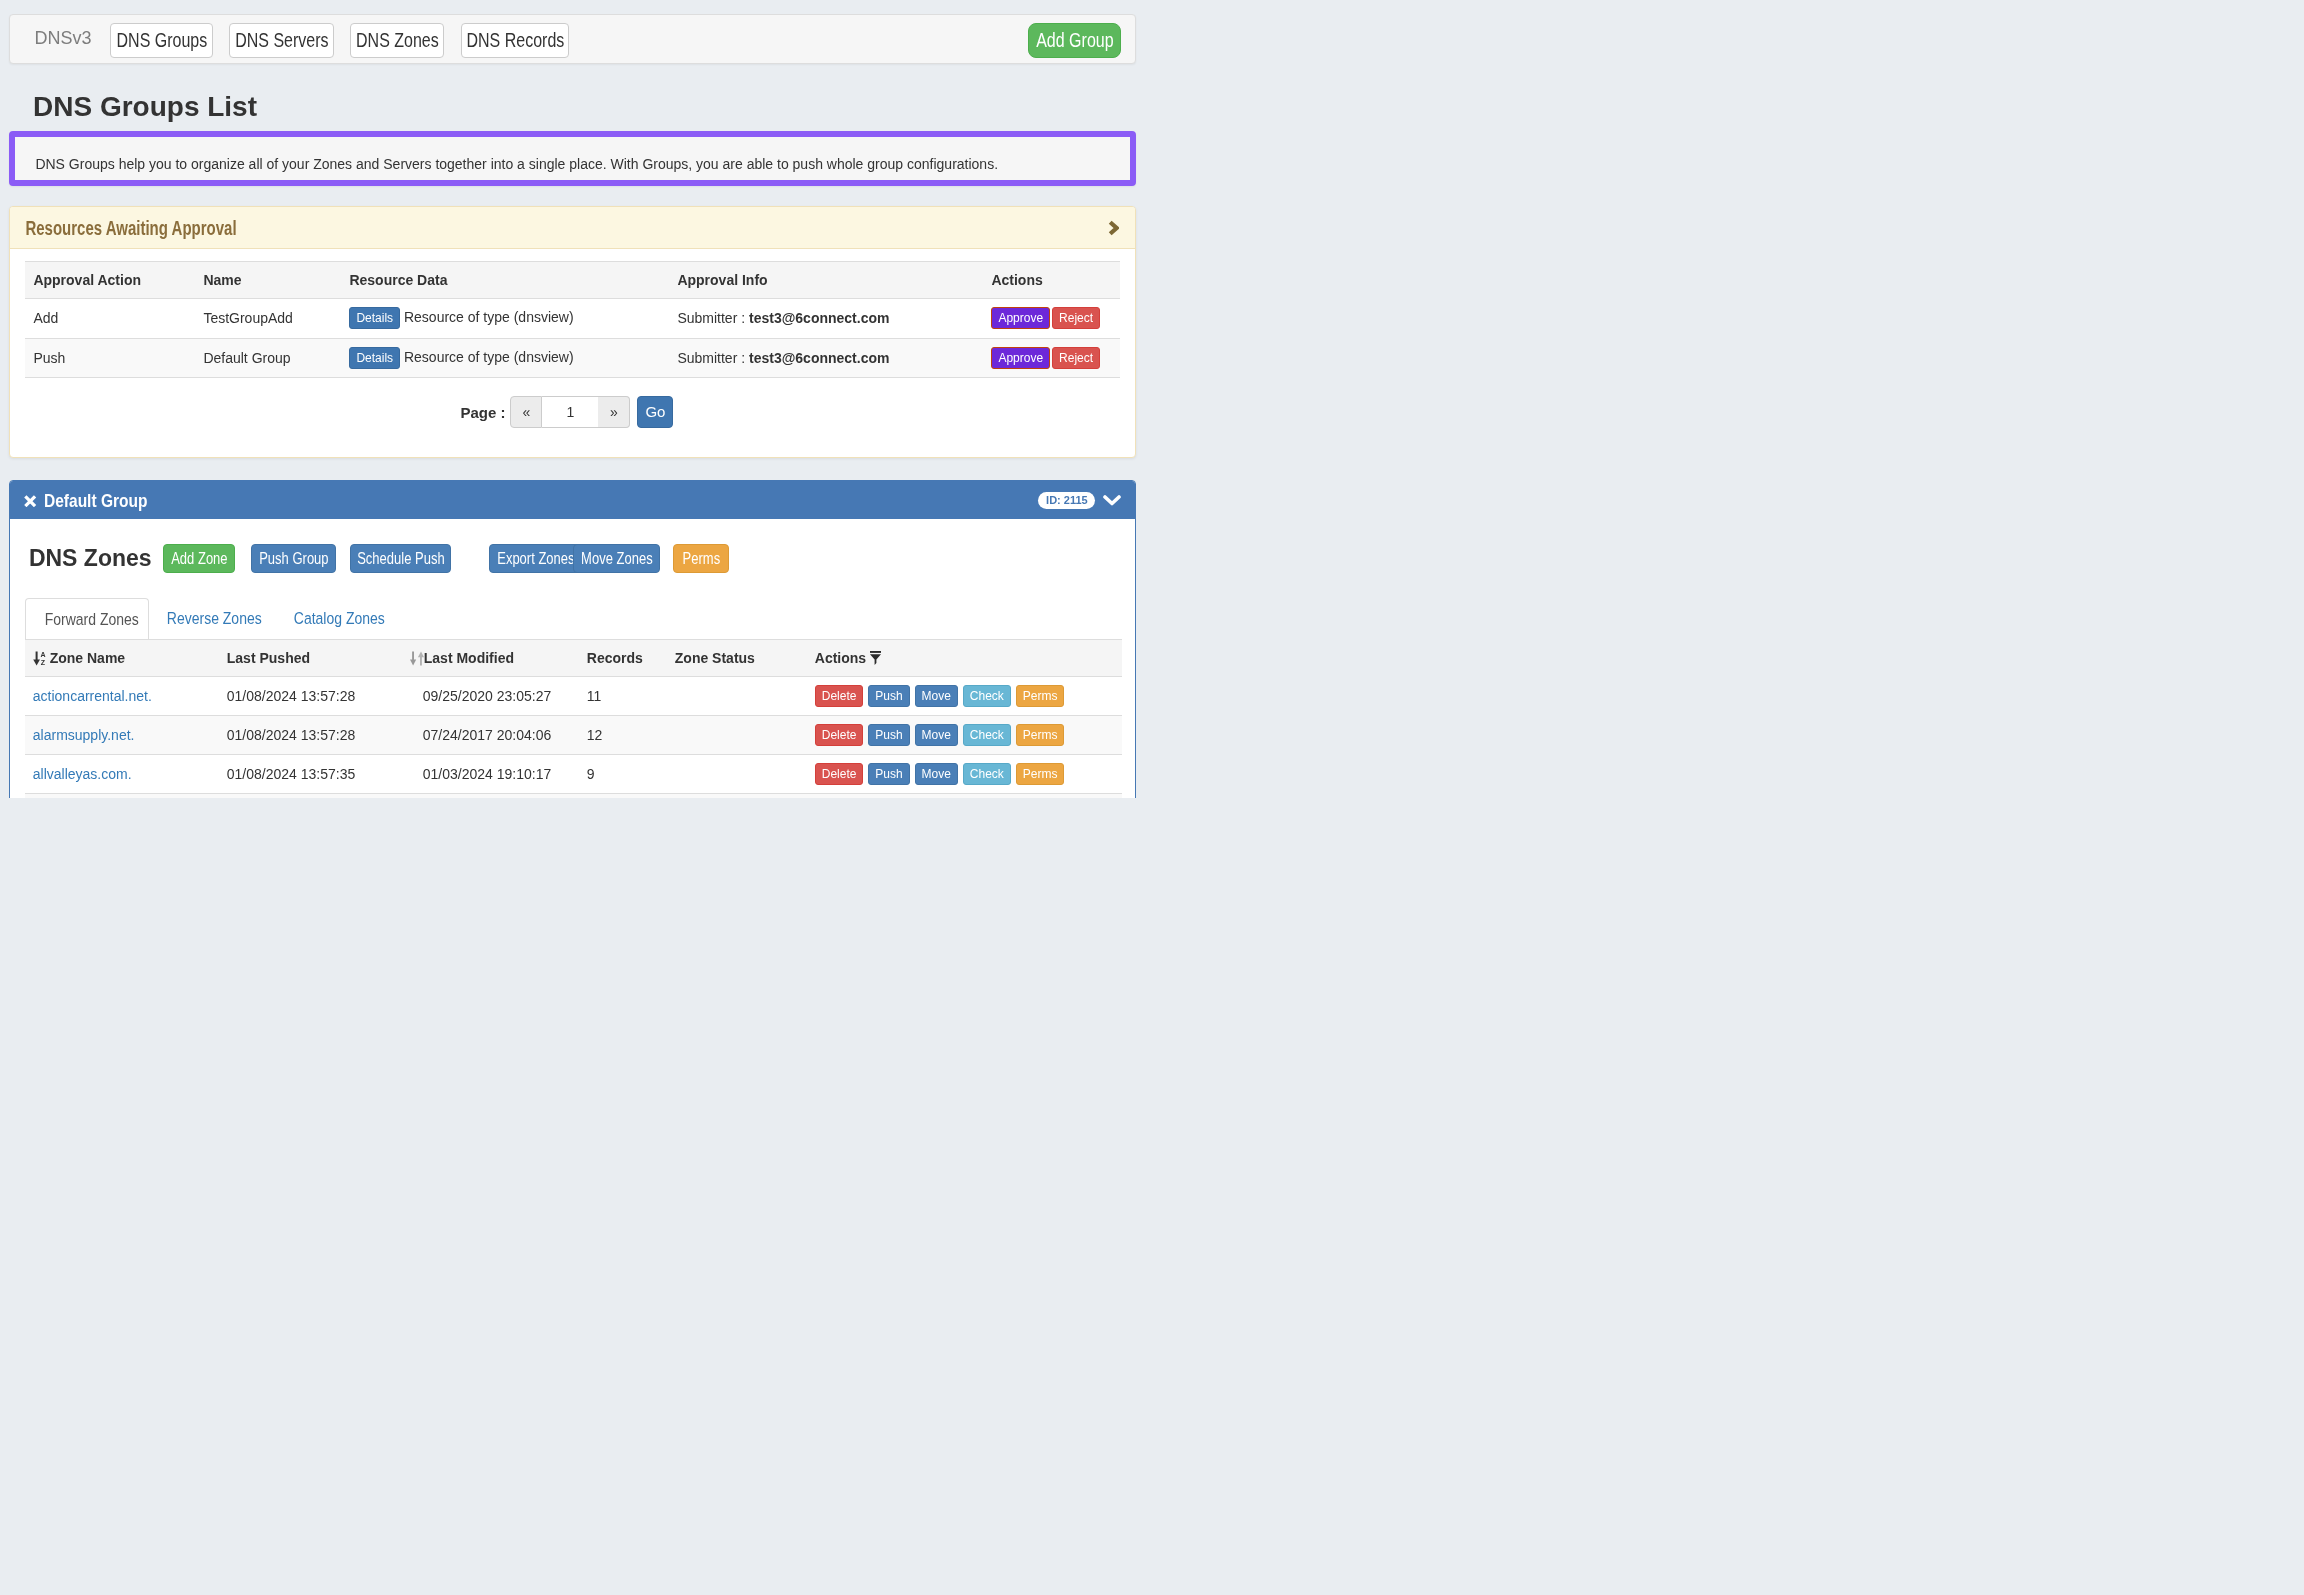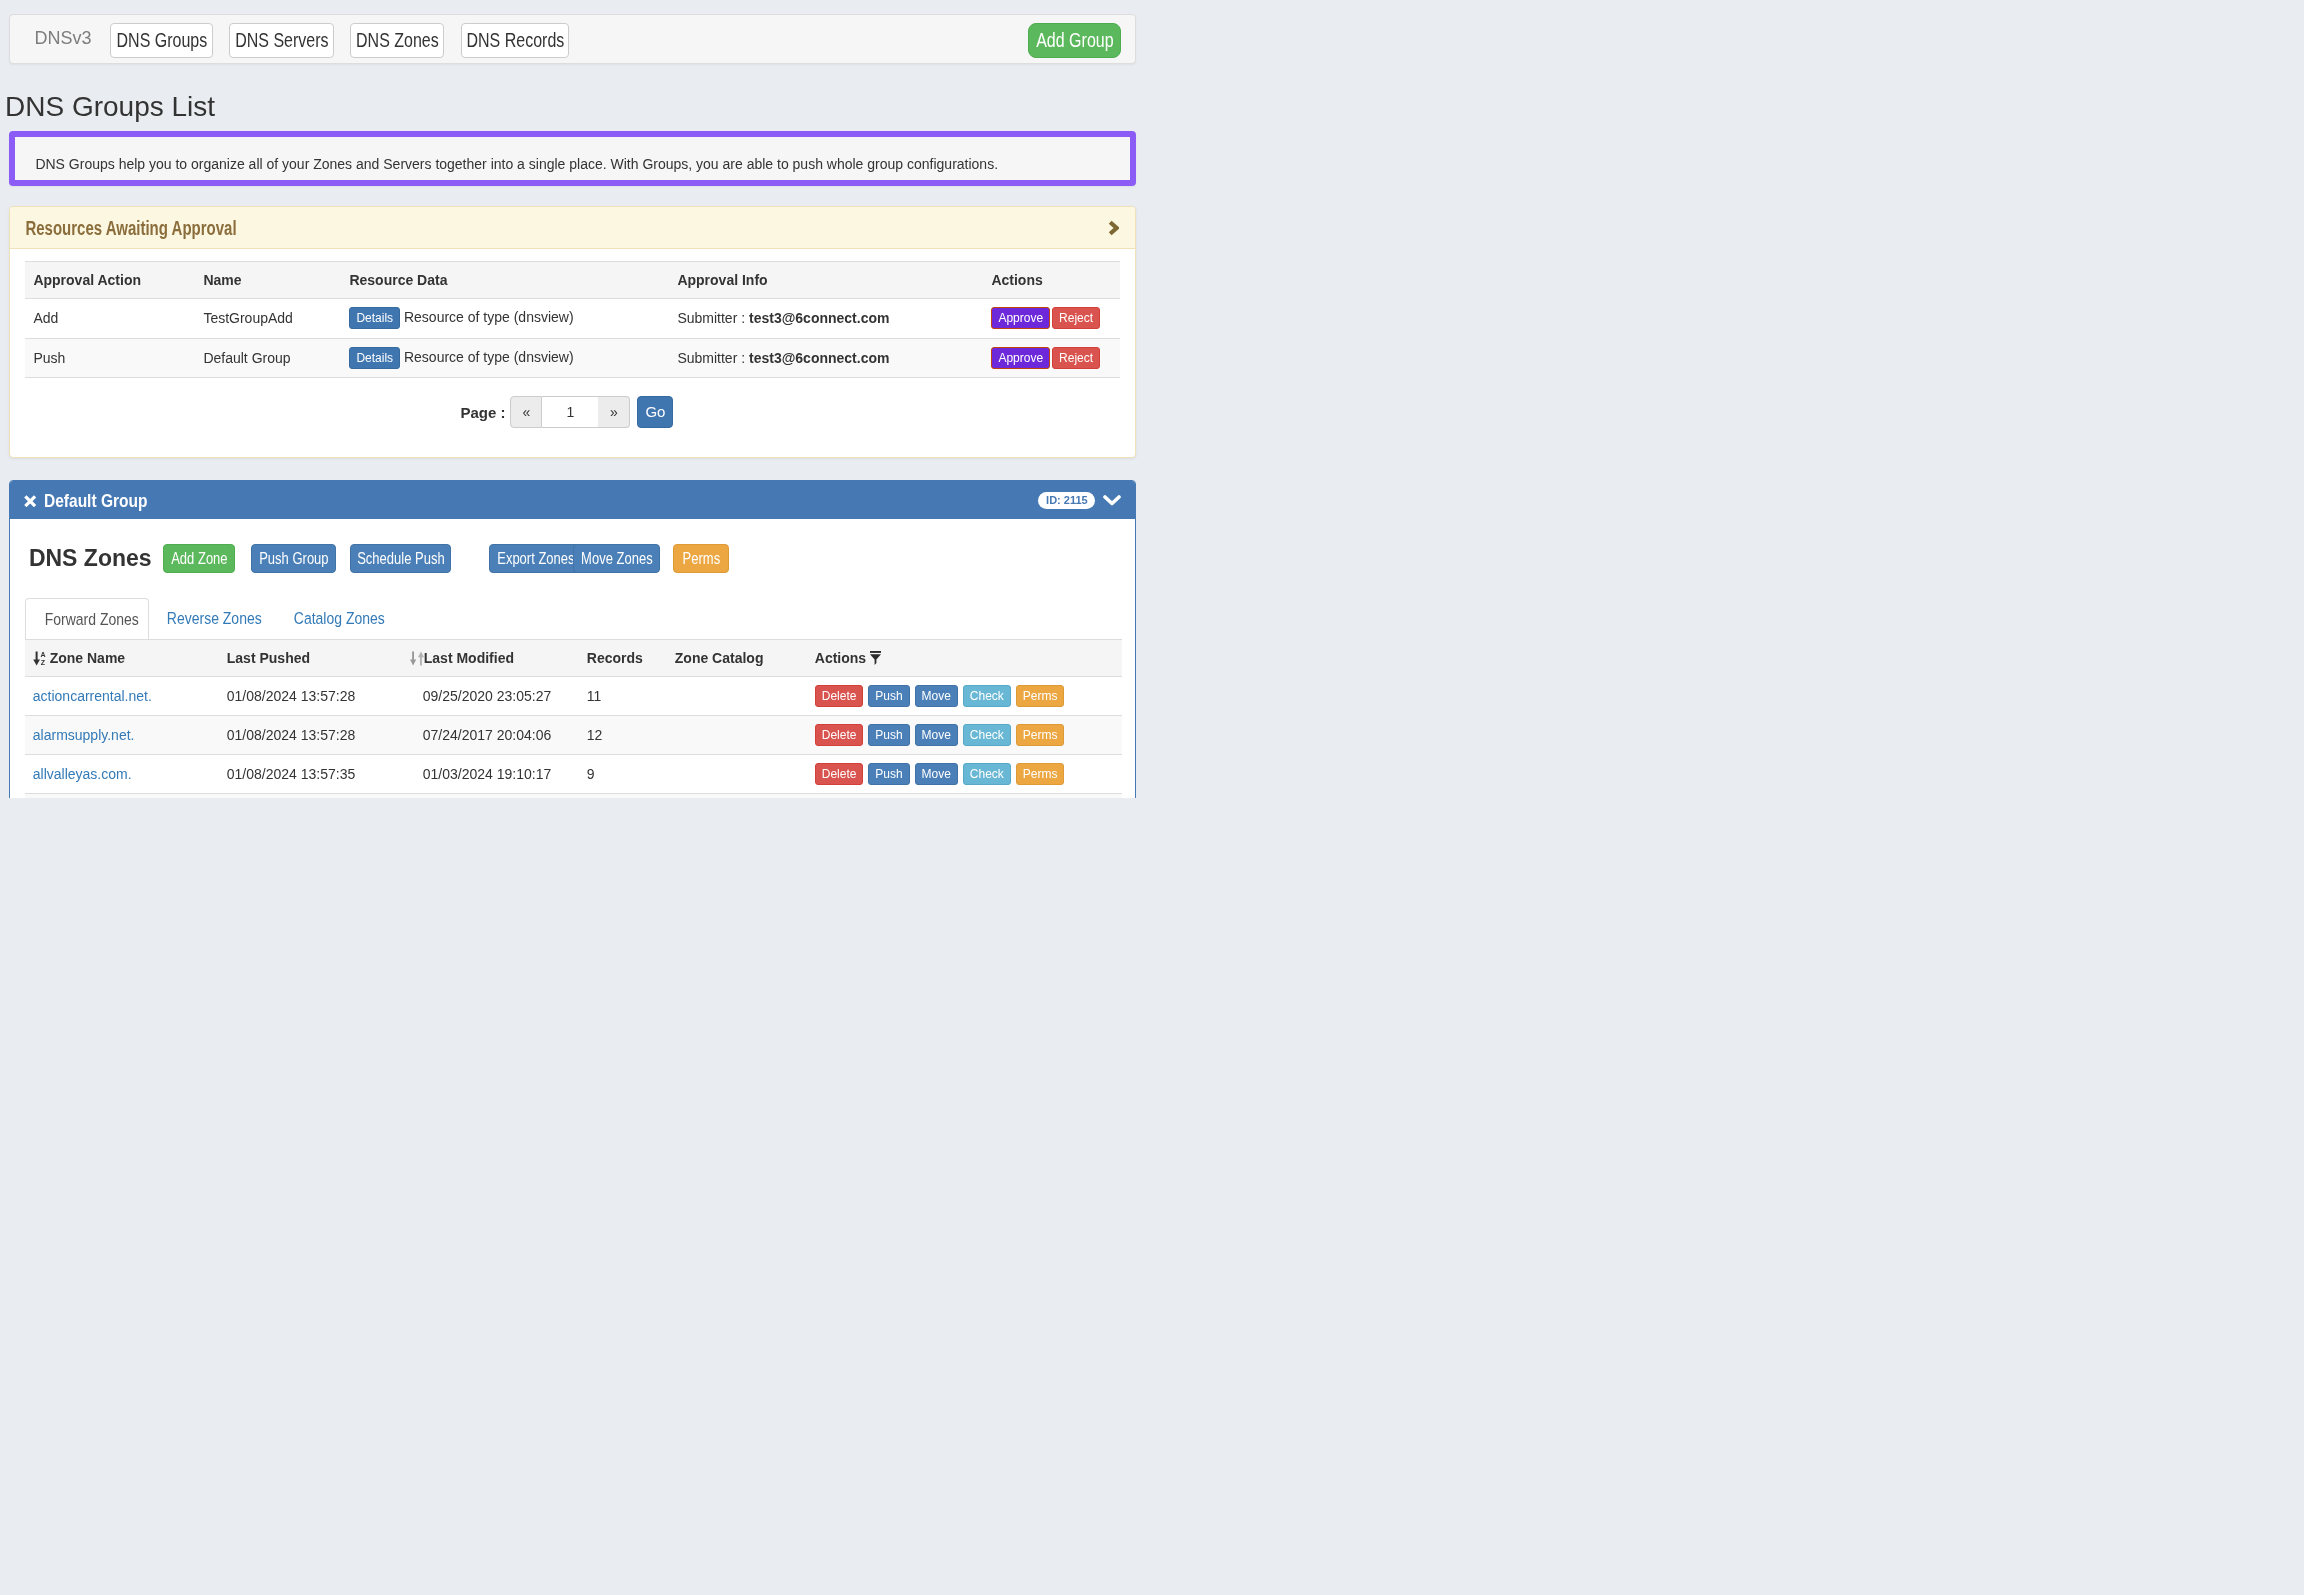--- a/index.html
+++ b/index.html
@@ -29,22 +29,22 @@
 .nb3 { left:340px; width:94px; }
 .nb4 { left:451px; width:108px; }
 .addgroup {
   position:absolute; top:7.6px; left:1018px; width:93px; height:35px; line-height:33px;
   background:#5cb85c; border:1px solid #4cae4c; border-radius:8px;
   color:#fff; font-size:16px; text-align:center;
 }
 
 
 .pagetitle {
-  position:absolute; left:5px; top:91px;
-  font-size:28px; font-weight:normal; color:#333;
+  position:absolute; left:33px; top:91px;
+  font-size:28px; font-weight:bold; color:#333;
 }
 
 
 .desc {
   position:absolute; left:9.4px; top:131px; width:1127px; height:55px;
   background:#f6f6f6; border:6px solid #8b5cf6; border-radius:4px; box-shadow:0 1px 2px rgba(0,0,0,0.05);
   font-size:14px; color:#333; padding:17.3px 20px; line-height:20px;
 }
 
 
@@ -270,21 +270,21 @@
                       <text x="7.8" y="14.4" font-size="7" font-weight="bold" fill="#333" font-family="Liberation Sans">Z</text>
                     </svg></span> Zone Name</th>
               <th>Last Pushed</th>
               <th><span class="sico"><svg width="14" height="15" viewBox="0 0 14 15" style="vertical-align:-2.5px">
                       <rect x="2.1" y="0.5" width="1.9" height="9" fill="#999"></rect>
                       <polygon points="0,8.6 6.2,8.6 3.1,14.4" fill="#999"></polygon>
                       <rect x="10" y="5.5" width="1.9" height="9" fill="#b3b3b3"></rect>
                       <polygon points="7.9,6.3 14,6.3 11,0.5" fill="#b3b3b3"></polygon>
                     </svg></span>Last Modified</th>
               <th>Records</th>
-              <th>Zone Catalog</th>
+              <th>Zone Status</th>
               <th>Actions <svg width="11" height="14" viewBox="0 0 11 14" style="vertical-align:-2px">
                     <rect x="0" y="0" width="11" height="1.9" fill="#2b2b2b"></rect>
                     <path d="M0 3.3 H11 L6.4 8.4 V12.1 L4.6 13.9 V8.4 Z" fill="#2b2b2b"></path>
                   </svg></th>
             </tr>
           </thead>
           <tbody>
             <tr>
               <td><a class="zl">actioncarrental.net.</a></td>
               <td>01/08/2024 13:57:28</td>

